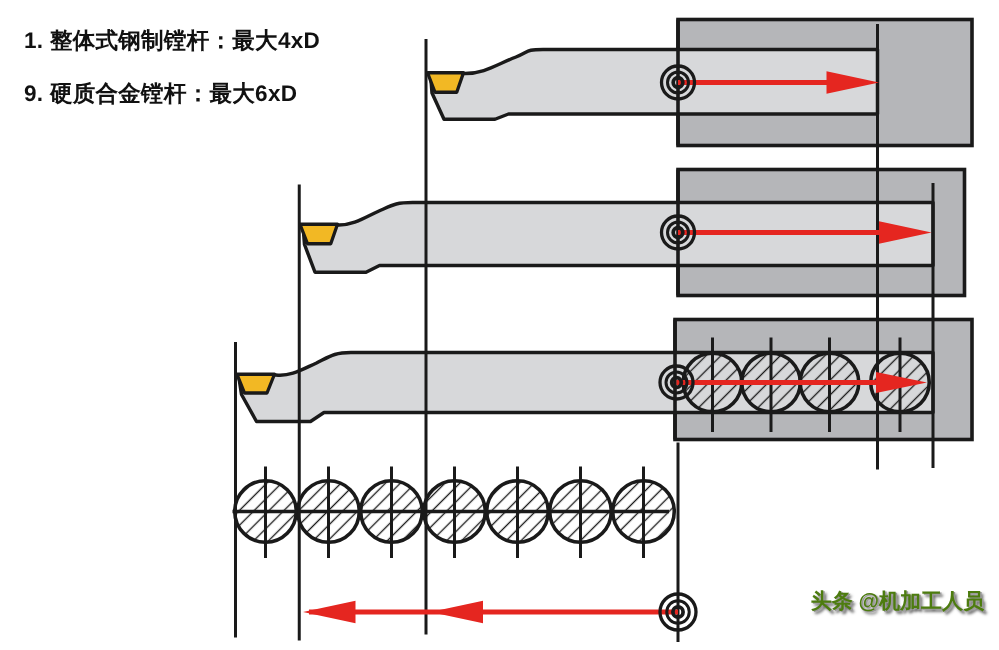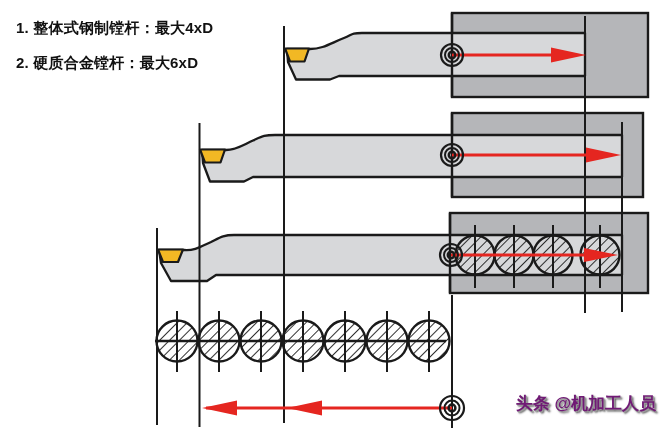--- a/index.html
+++ b/index.html
@@ -24,21 +24,21 @@
   .tick{stroke:var(--line-black,#1a1a1a);stroke-width:2;}
   .hatched{fill:url(#hatch);stroke:var(--line-black,#1a1a1a);stroke-width:2.4;}
   .centerline{stroke:var(--line-black,#1a1a1a);stroke-width:2.4;}
   .arrow-line{stroke:var(--accent-red,#e52620);stroke-width:3.2;}
   .arrow-head{fill:var(--accent-red,#e52620);}
   .target-ring{fill:none;stroke:var(--line-black,#1a1a1a);}
 
   .legend{position:absolute;left:16px;top:10px;width:300px;}
   .legend-item{font-size:15px;font-weight:700;color:#111;line-height:35px;white-space:nowrap;
     letter-spacing:0.2px;}
-  .watermark{position:absolute;right:10px;top:392px;font-size:17px;font-weight:700;color:#701a75;
+  .watermark{position:absolute;right:10px;top:392px;font-size:14px;font-weight:700;color:#4d7c0f;
     text-shadow:1px 1px 0 #9a9a9a,2px 2px 2px #555;white-space:nowrap;}
 </style>
 </head>
 <body>
 
 <div class="stage">
 
   <svg class="diagram" width="666" height="433" viewBox="0 0 666 433">
     <defs>
       <pattern id="hatch" width="7" height="7" patternUnits="userSpaceOnUse" patternTransform="rotate(-45)">
@@ -148,17 +148,17 @@
     </g>
     <g>
       <circle class="target-ring" cx="452" cy="408" r="12" stroke-width="2.2"></circle>
       <circle class="target-ring" cx="452" cy="408" r="7.5" stroke-width="2"></circle>
       <circle class="target-ring" cx="452" cy="408" r="3.4" stroke-width="2.5"></circle>
     </g>
   </svg>
 
   <div class="legend">
     <div class="legend-item">1. 整体式钢制镗杆：最大4xD</div>
-    <div class="legend-item">2. 硬质合金镗杆：最大6xD</div>
+    <div class="legend-item">9. 硬质合金镗杆：最大6xD</div>
   </div>
 
   <div class="watermark">头条 @机加工人员</div>
 </div>
 
 </body></html>

